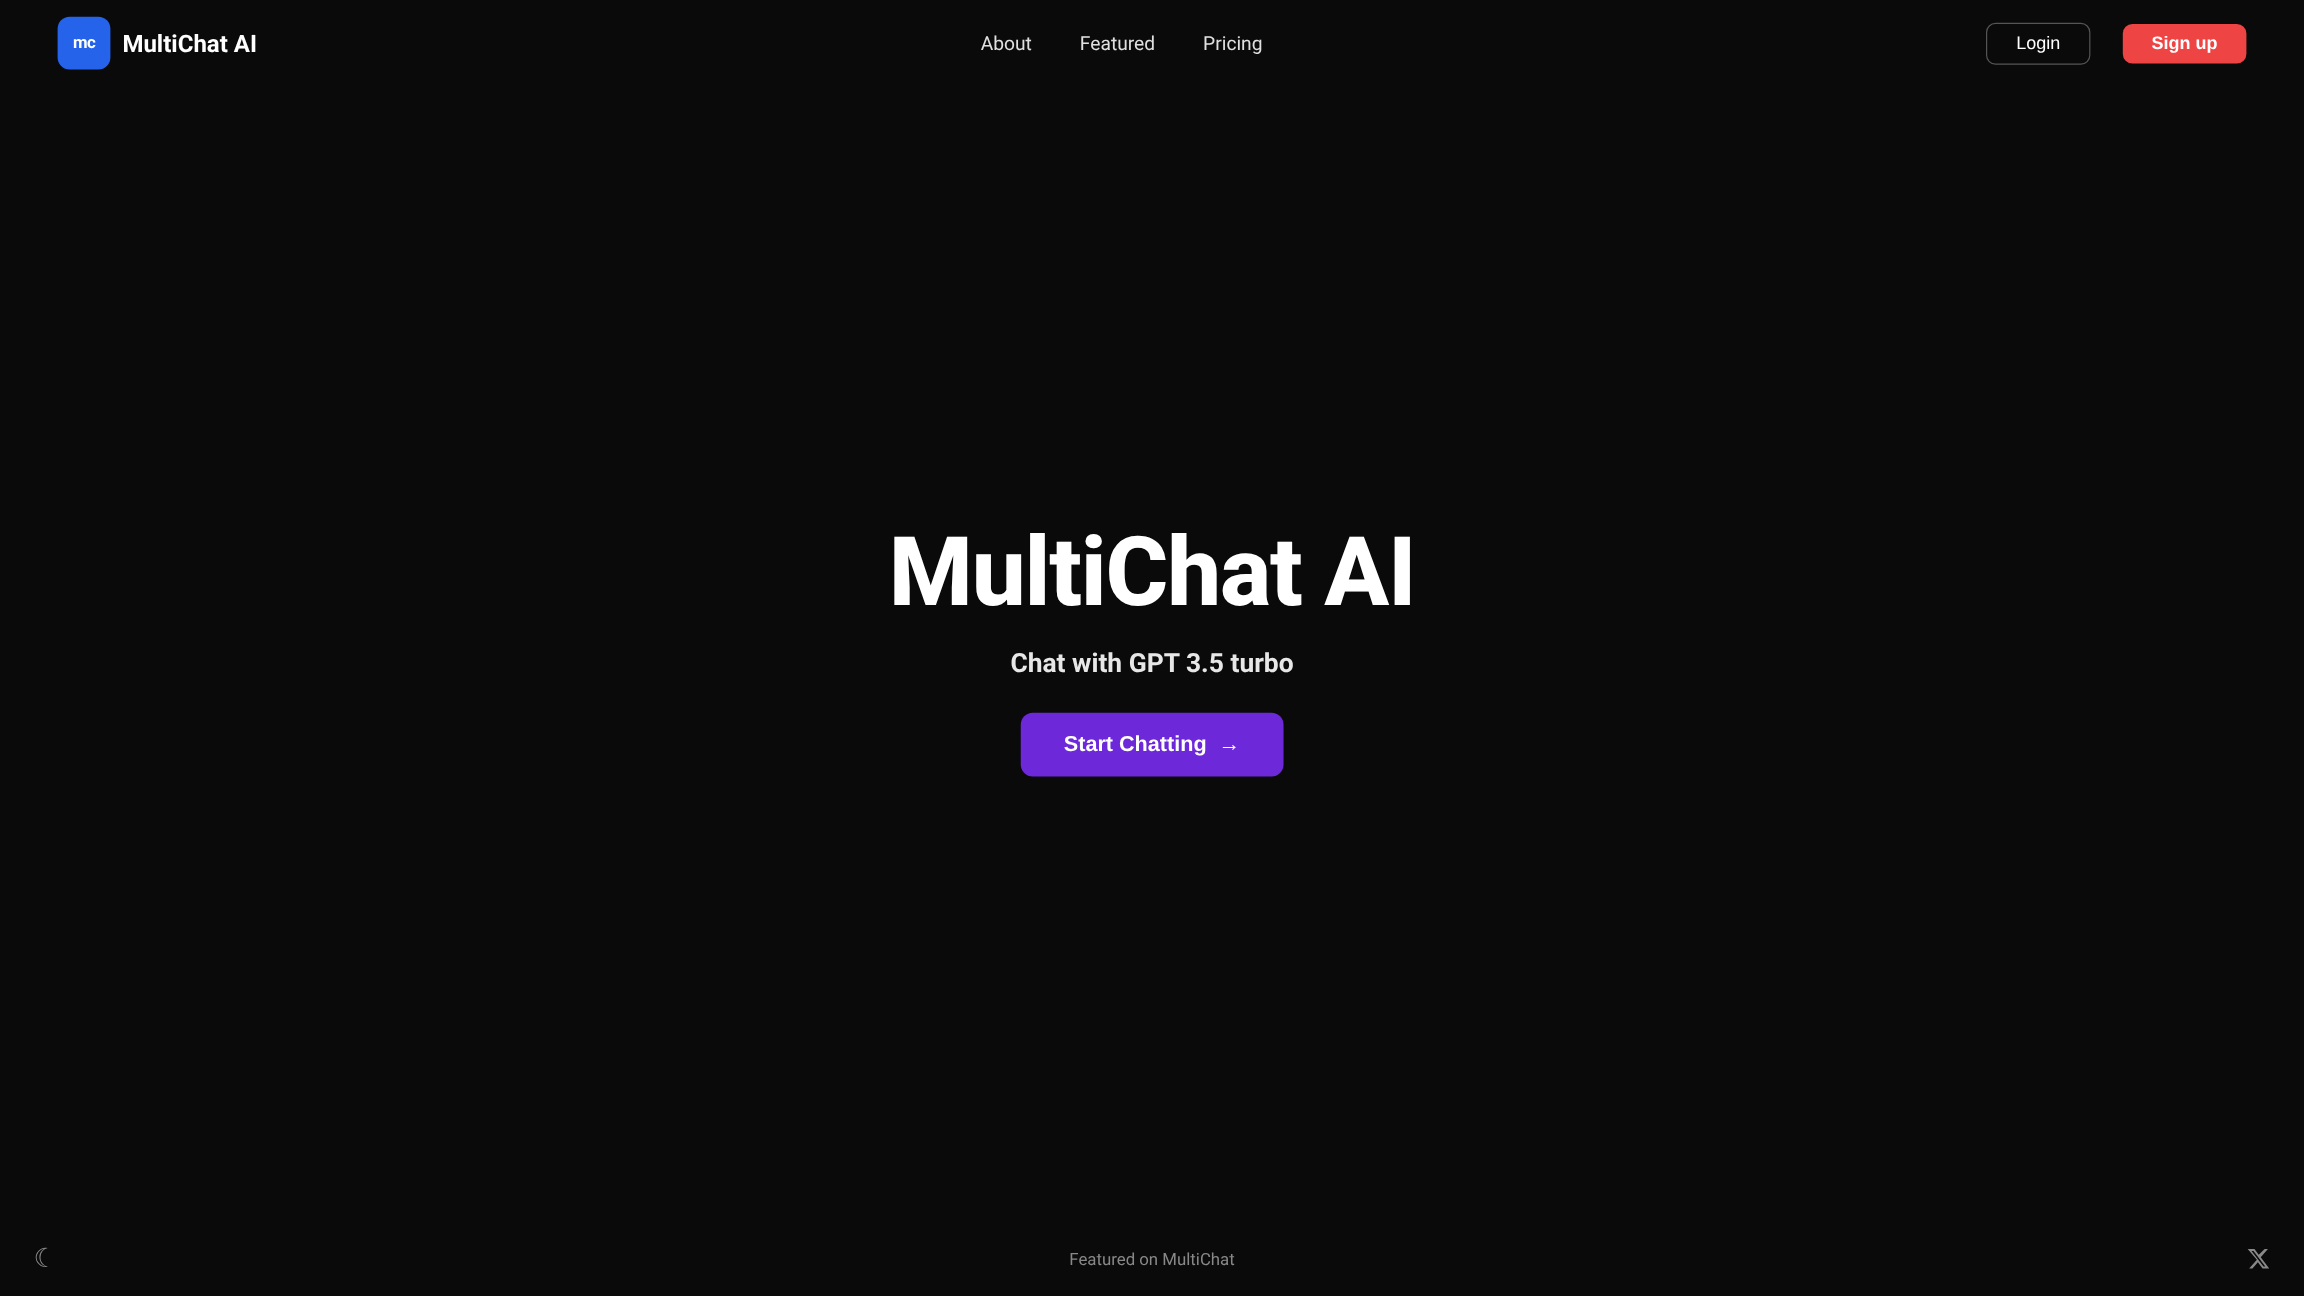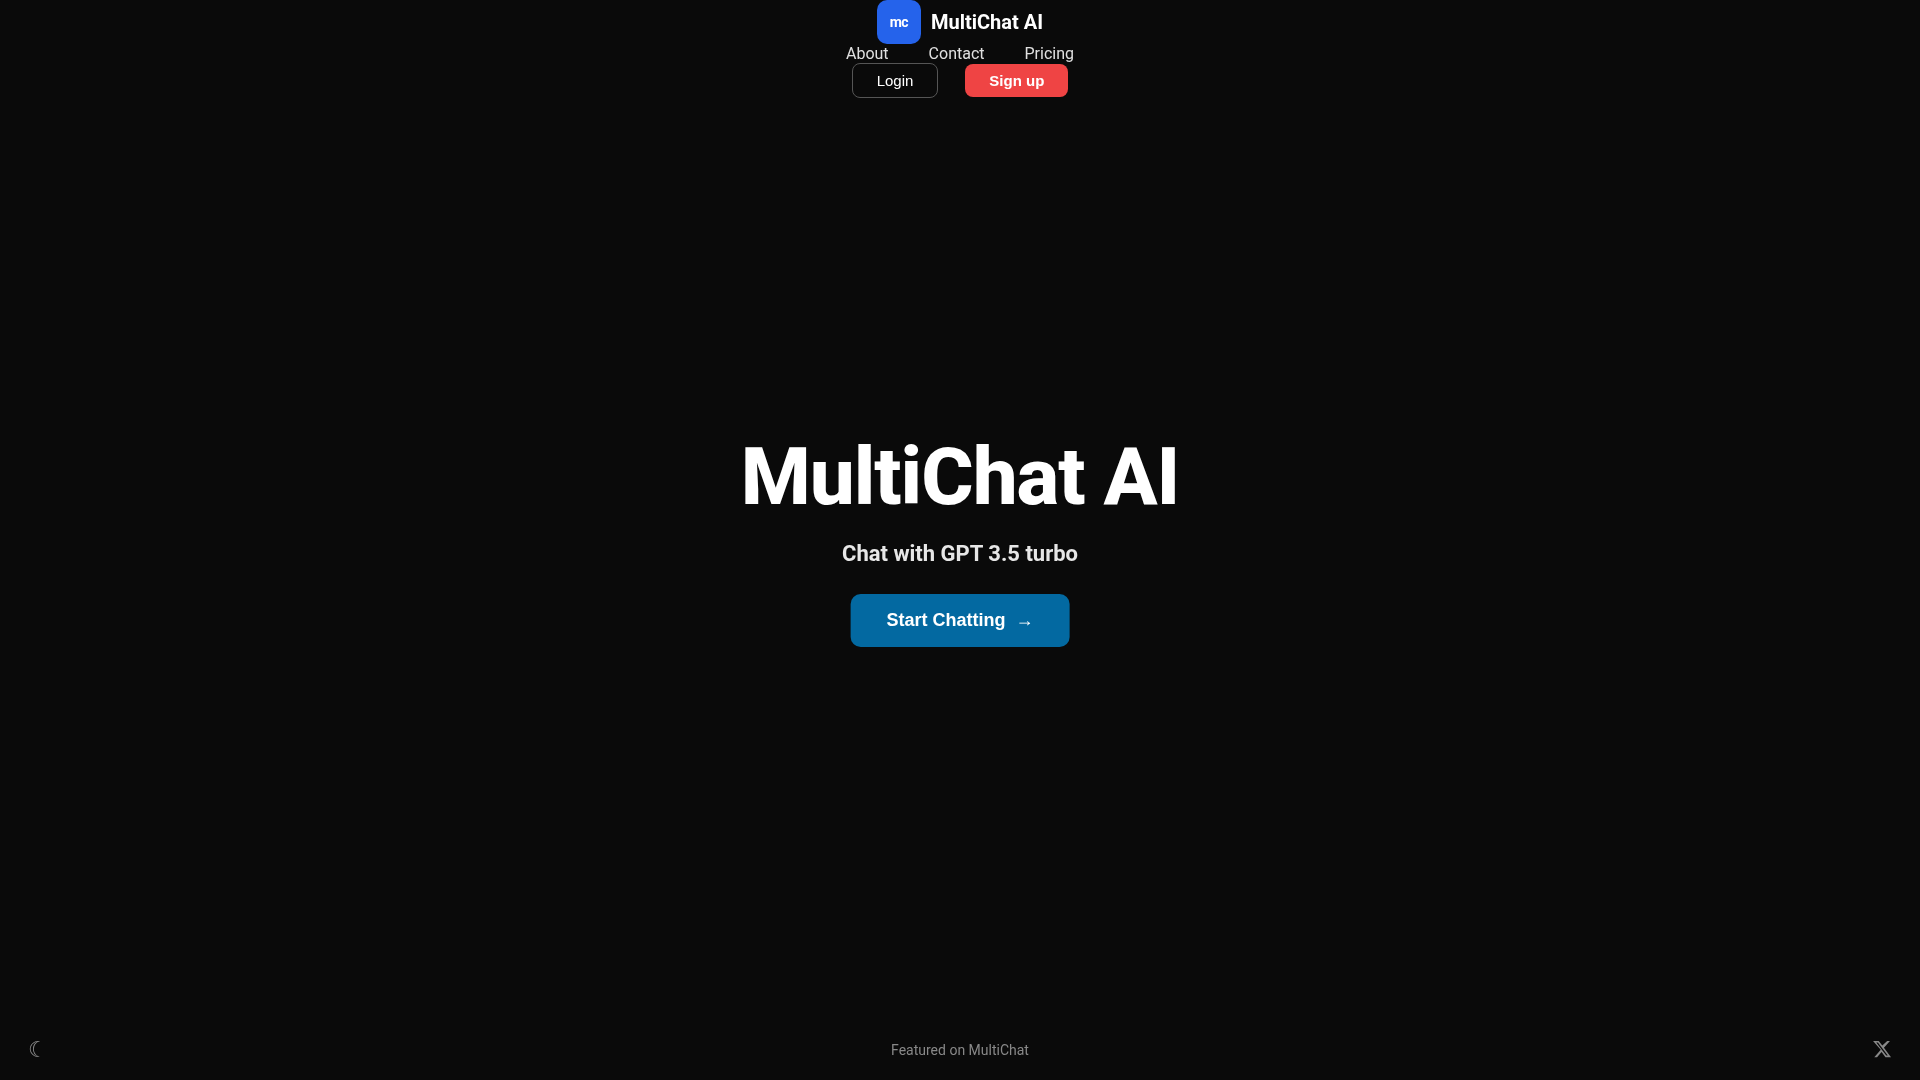--- a/index.html
+++ b/index.html
@@ -22,21 +22,20 @@
     .navbar {
       display: flex;
       align-items: center;
       justify-content: space-between;
       padding: 0 48px;
       height: 72px;
       position: absolute;
       top: 0;
       left: 0;
       right: 0;
-      flex-direction: column;
     }
 
     .logo-area {
       display: flex;
       align-items: center;
       gap: 10px;
       cursor: pointer;
     }
 
     .logo-icon {
@@ -125,21 +124,21 @@
     .hero-subtitle {
       font-size: 22px;
       font-weight: 700;
       color: #ffffff;
       opacity: 0.9;
     }
 
     .btn-cta {
       margin-top: 8px;
       padding: 16px 36px;
-      background: #0369a1;
+      background: #6d28d9;
       color: #ffffff;
       border: none;
       border-radius: 10px;
       font-size: 18px;
       font-weight: 700;
       cursor: pointer;
       display: flex;
       align-items: center;
       gap: 10px;
     }
@@ -196,21 +195,21 @@
 <nav class="navbar">
   <div class="logo-area">
     <div class="logo-icon">
       <span>mc</span>
     </div>
     <span class="logo-text">MultiChat AI</span>
   </div>
 
   <div class="nav-links">
     <a class="nav-link">About</a>
-    <a class="nav-link">Contact</a>
+    <a class="nav-link">Featured</a>
     <a class="nav-link">Pricing</a>
   </div>
 
   <div class="nav-buttons">
     <button class="btn-login">Login</button>
     <button class="btn-signup">Sign up</button>
   </div>
 </nav>
 
 <section class="hero">

